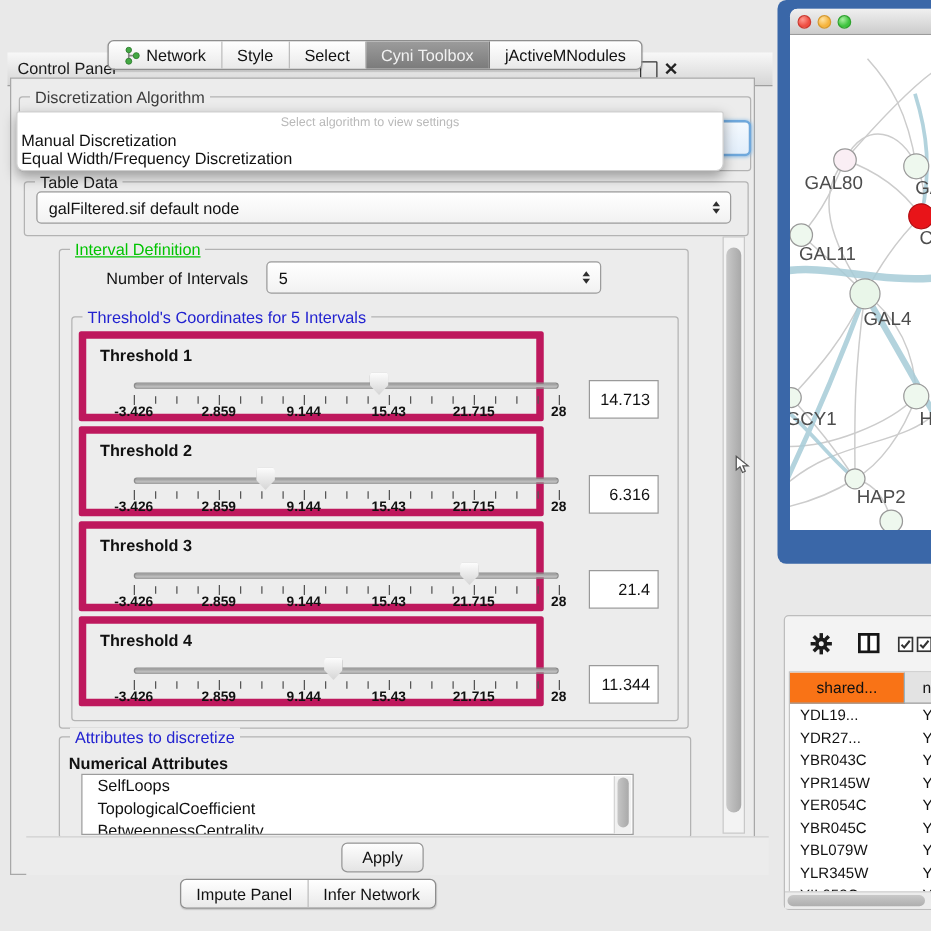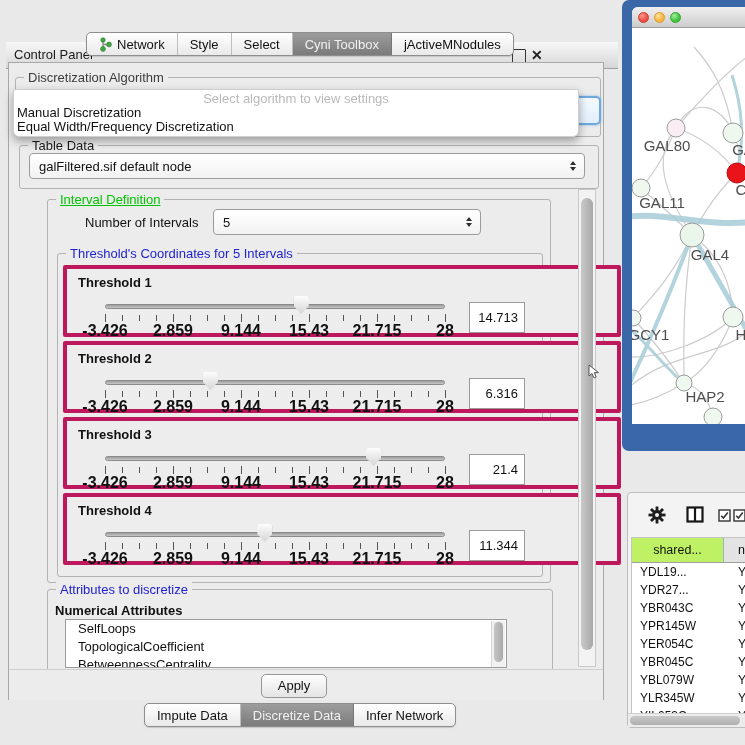--- a/index.html
+++ b/index.html
@@ -40,55 +40,55 @@
   .stepper{position:absolute;right:8px;top:50%;transform:translateY(-50%);display:flex;flex-direction:column;gap:2px;}
   .arr-up{width:0;height:0;border-left:3.5px solid transparent;border-right:3.5px solid transparent;border-bottom:4.5px solid #2e2e2e;}
   .arr-dn{width:0;height:0;border-left:3.5px solid transparent;border-right:3.5px solid transparent;border-top:4.5px solid #2e2e2e;}
 
   
   #algo-combo-behind{left:16px;top:33px;width:576px;height:29px;border-radius:5px;
      background:linear-gradient(#f4f9fe,#e2eefb);border:2px solid #6fa8dc;box-sizing:border-box;
      box-shadow:0 0 3px #8cbbe4;}
   #algo-popup{left:4px;top:26px;width:564px;height:46px;background:#fff;border:1px solid #cfcfcf;
      border-radius:2px 2px 6px 6px;box-shadow:0 4px 10px rgba(0,0,0,.35);z-index:40;}
-  #algo-popup .ph{height:15px;line-height:15px;text-align:center;color:#b9b9b9;font-size:13px;margin-top:1px;}
+  #algo-popup .ph{height:15px;line-height:15px;text-align:center;color:#b9b9b9;font-size:10px;margin-top:1px;}
   #algo-popup .itm{height:14px;line-height:14px;font-size:13px;padding-left:3px;color:#111;}
   #algo-popup .itm.b{font-weight:normal;}
 
   
-  .thr-panel{position:absolute;left:54px;width:558px;height:72px;background:#ededed;
-     border:4px solid #be185d;border-radius:2px;box-sizing:border-box;}
+  .thr-panel{position:absolute;left:54px;width:372px;height:72px;background:#ededed;
+     border:6px solid #be185d;border-radius:2px;box-sizing:border-box;}
   .thr-label{position:absolute;left:11px;top:6px;font-size:13px;font-weight:bold;color:#111;}
   .thr-track{position:absolute;left:38px;top:35px;width:340px;height:5px;border-radius:3px;
      background:linear-gradient(#9a9a9a,#c9c9c9);border:1px solid #8b8b8b;box-sizing:border-box;}
   .thr-thumb{position:absolute;top:27px;width:15px;height:18px;
      background:linear-gradient(#fdfdfd,#d5d5d5);
      clip-path:polygon(10% 0,90% 0,100% 14%,100% 55%,50% 100%,0 55%,0 14%);
      filter:drop-shadow(0 0 1px #777);}
   .tick{position:absolute;width:1px;background:#555;}
   .tick-lab{position:absolute;top:53px;width:60px;margin-left:-30px;text-align:center;
-     font-size:16px;font-weight:bold;color:#111;}
+     font-size:11px;font-weight:bold;color:#111;}
   .thr-value{position:absolute;left:402px;top:33px;width:56px;height:31px;background:#fff;
      border:1px solid #9a9a9a;box-sizing:border-box;font-size:13px;line-height:29px;
      text-align:right;padding-right:6px;}
 
   
   #attr-list{left:56px;top:556px;width:442px;height:49px;background:#fff;border:1px solid #9c9c9c;
      overflow:hidden;box-sizing:border-box;}
   .attr-item{height:18px;line-height:18px;font-size:13px;padding-left:12px;color:#111;}
   #attr-scroll{position:absolute;right:1px;top:1px;width:13px;height:46px;background:#f1f1f1;border-left:1px solid #d5d5d5;}
   #attr-thumb{position:absolute;left:1.5px;top:1px;width:9px;height:40px;border-radius:5px;
      background:linear-gradient(90deg,#c6c6c6,#a9a9a9);}
 
   
   #main-scroll{left:569px;top:126px;width:18px;height:478px;background:#f3f3f3;border:1px solid #c8c8c8;box-sizing:border-box;}
   #main-scroll-thumb{position:absolute;left:2px;top:8px;width:12px;height:452px;border-radius:6px;
      background:linear-gradient(90deg,#c9c9c9,#a8a8a8);}
 
-  #apply-row{left:0;top:606px;width:594px;height:30px;background:#ececec;border-top:1px solid #cfcfcf;z-index:10;}
+  #apply-row{left:12px;top:606px;width:594px;height:30px;background:#ececec;border-top:1px solid #cfcfcf;z-index:10;}
   #apply-btn{position:absolute;left:252px;top:4px;width:64px;height:22px;border:1px solid #979797;border-radius:5px;
      background:linear-gradient(#fefefe,#e4e4e4);font-size:13px;text-align:center;line-height:22px;}
 
   
   #net-frame{left:622px;top:0;width:123px;height:451px;background:#3a67a8;border-radius:7px 0 0 7px;}
   #net-window{position:absolute;left:10px;top:7px;width:120px;height:417px;background:#fff;border-radius:6px 0 0 0;overflow:hidden;}
   #net-titlebar{position:absolute;left:0;top:0;width:120px;height:20px;
      background:linear-gradient(#f0f0f0,#cccccc);border-bottom:1px solid #9b9b9b;}
   .light{position:absolute;top:4.5px;width:11px;height:11px;border-radius:50%;box-sizing:border-box;}
   #lt-red{left:6px;background:radial-gradient(circle at 35% 30%,#ff9a90,#ef4e42 60%);border:1px solid #ce3a30;}
@@ -98,21 +98,21 @@
 
   #tp-titlebar{left:622px;top:455px;width:123px;height:31px;
      background:linear-gradient(#f6f6f6,#dfdfdf);border-top:1px solid #ffffff;border-bottom:1px solid #bcbcbc;}
   #tp-title{left:12px;top:0;height:31px;line-height:31px;font-size:13px;color:#2a2a2a;}
   #tp-panel{left:627px;top:492px;width:128px;height:236px;background:#f3f3f3;border:1px solid #bdbdbd;
      border-radius:4px;box-sizing:border-box;}
   .tp-ic{position:absolute;top:13px;}
   #tp-table{position:absolute;left:3px;top:44px;width:130px;height:178px;background:#fff;border:1px solid #c4c4c4;overflow:hidden;}
   #tp-header{position:absolute;left:0;top:0;width:200px;height:25px;display:flex;}
   .th{box-sizing:border-box;font-size:12.5px;line-height:25px;border-bottom:1px solid #9f9f9f;}
-  .th.c1{width:92px;background:#bef264;border-right:1px solid #96b4c4;text-align:center;}
+  .th.c1{width:92px;background:#f97316;border-right:1px solid #96b4c4;text-align:center;}
   .th.c2{width:108px;background:#e3e3e3;padding-left:14px;}
   #tp-rows{position:absolute;left:0;top:25px;width:200px;}
   .tr{display:flex;height:18px;line-height:18px;font-size:12px;}
   .td1{width:92px;padding-left:8px;box-sizing:border-box;}
   .td2{width:108px;padding-left:14px;box-sizing:border-box;}
   #tp-hscroll{position:absolute;left:0px;bottom:0px;width:128px;height:13px;background:#ececec;border-top:1px solid #cfcfcf;}
   #tp-hthumb{position:absolute;left:2px;top:1.5px;width:110px;height:9px;border-radius:5px;
      background:linear-gradient(#c9c9c9,#aeaeae);}
 
   svg text{font-family:"Liberation Sans",sans-serif;}
@@ -350,24 +350,21 @@
         <div id="main-scroll-thumb"></div>
       </div>
 
       <div id="apply-row" class="abs">
         <div id="apply-btn">Apply</div>
       </div>
     </div>
 
     <div id="bottom-tabs" class="abs seg">
         <div class="tab">
-          <span>Impute Data</span>
-        </div>
-        <div class="tab sel">
-          <span>Discretize Data</span>
+          <span>Impute Panel</span>
         </div>
         <div class="tab">
           <span>Infer Network</span>
         </div>
       </div>
   </div>
 
   <div id="net-frame" class="abs">
     <div id="net-window">
       <div id="net-titlebar">

